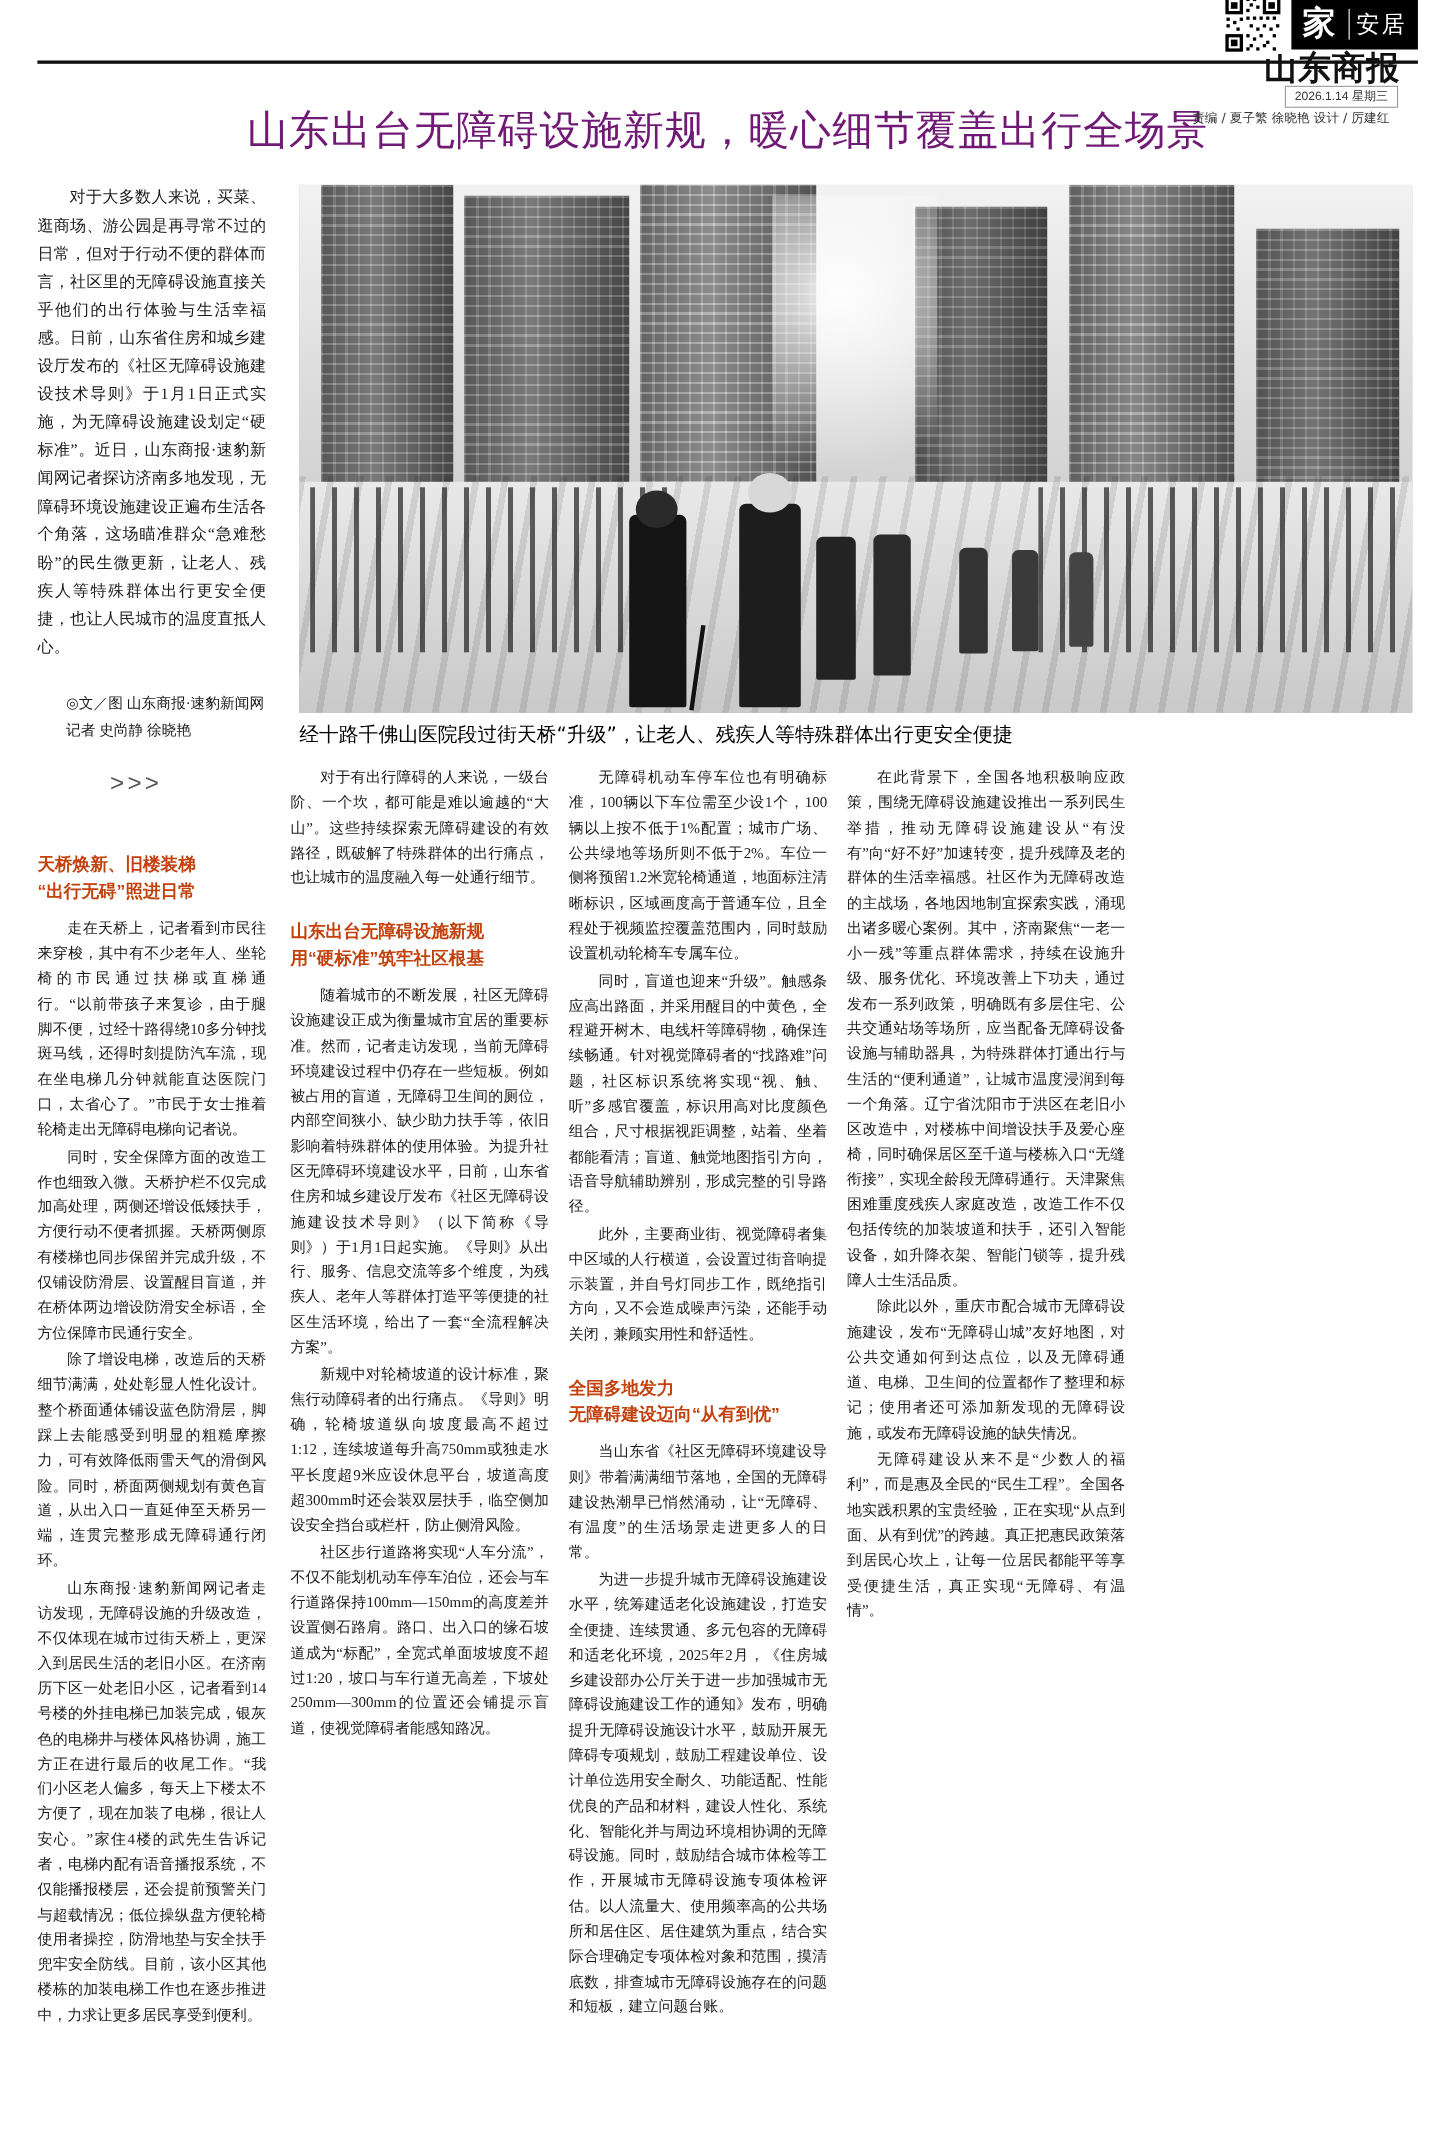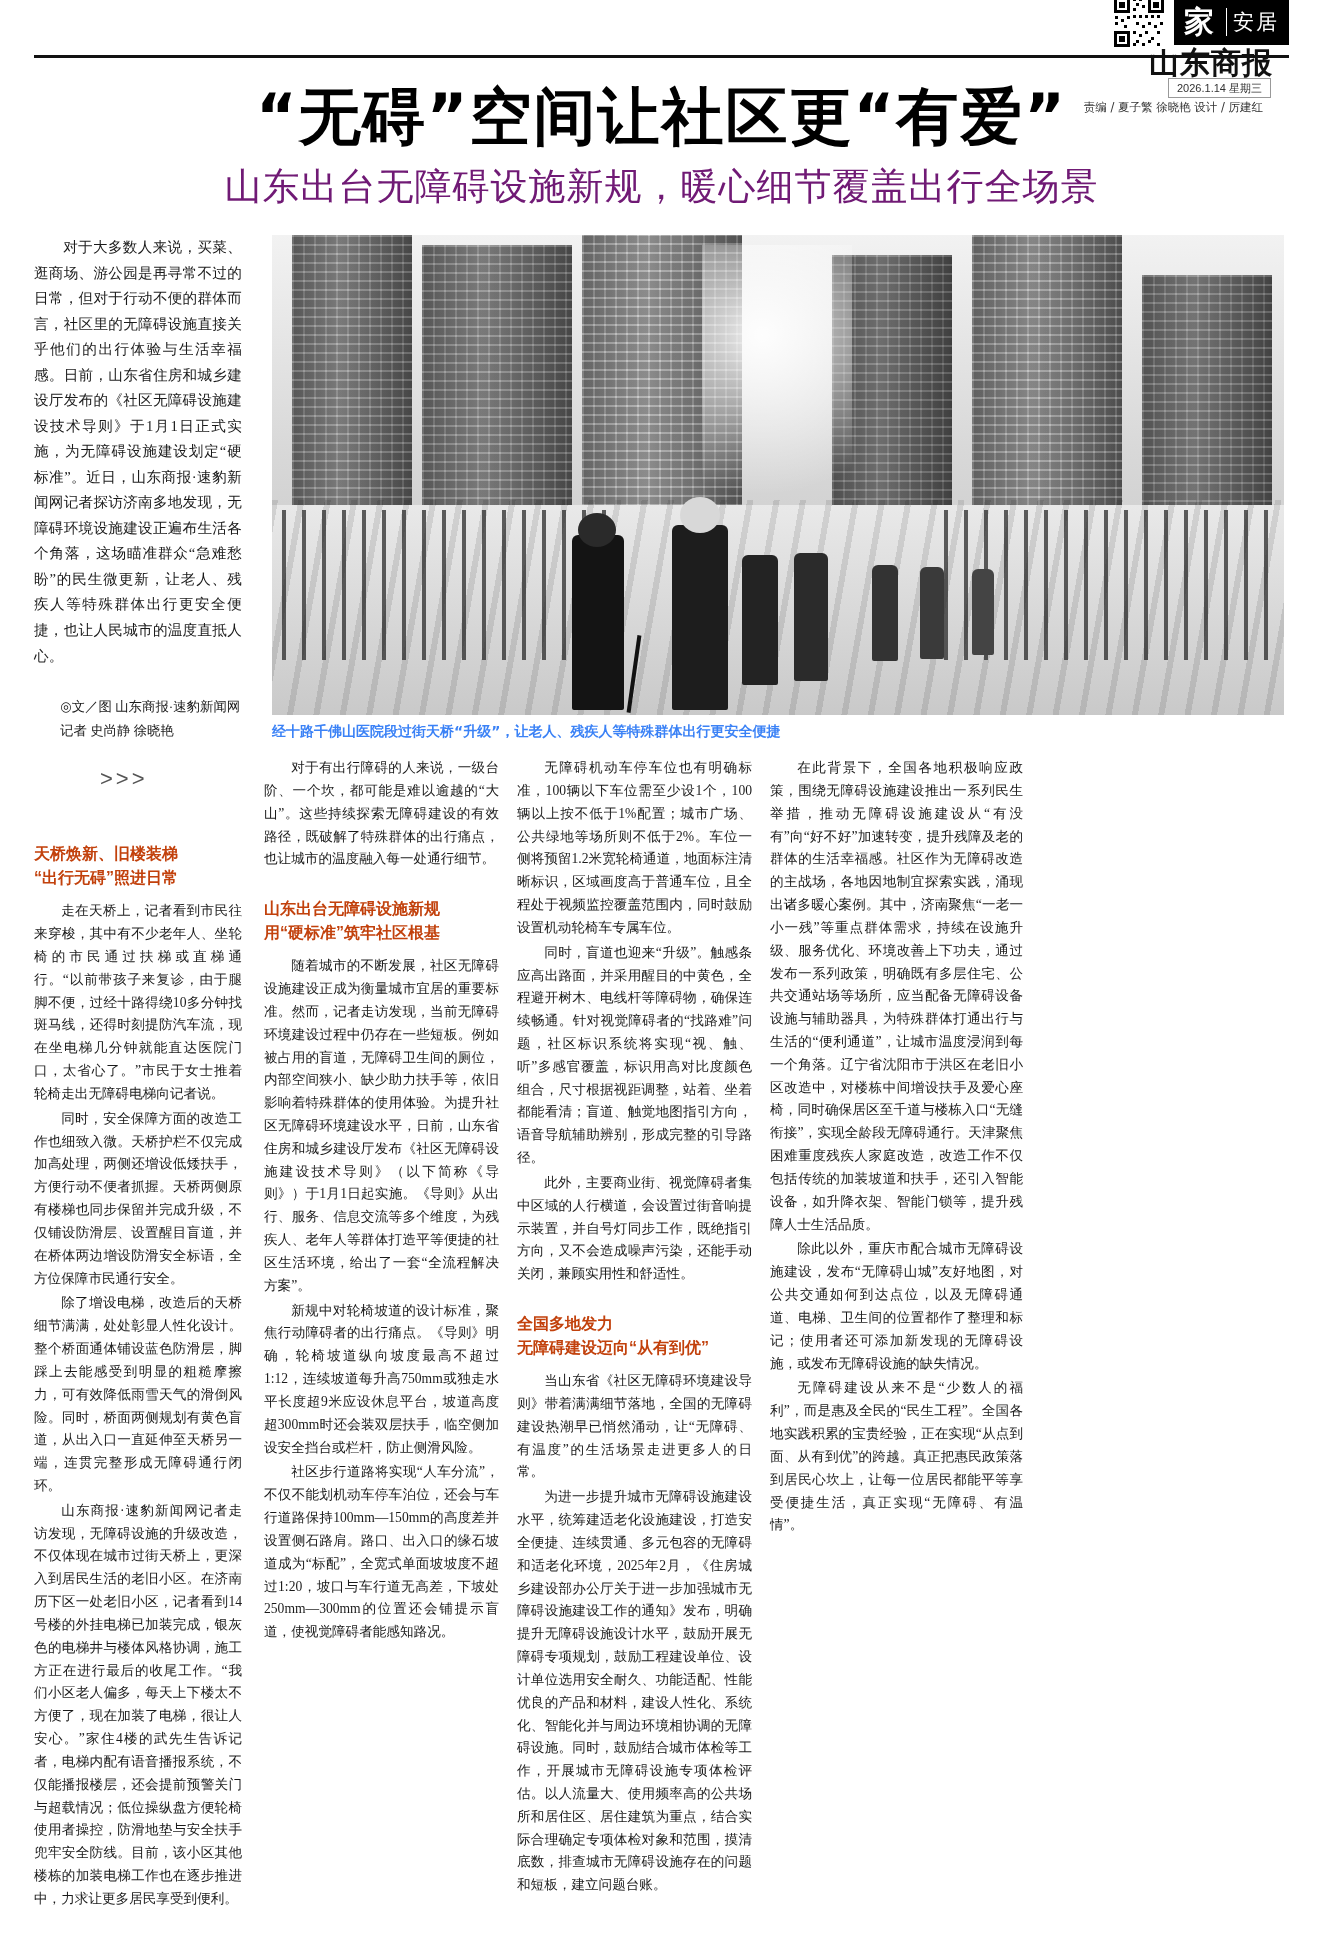--- a/index.html
+++ b/index.html
@@ -173,25 +173,24 @@
   
   .photo-block { width: 1012px; margin-left: 16px; }
   .photo {
     width: 1012px;
     height: 480px;
     position: relative;
     overflow: hidden;
     background: #cfcfcf;
   }
   .cap {
-    font-size: 14px;
+    font-size: 18px;
     margin-top: 8px;
-    color: #3b82f6;
-    font-family: "DejaVu Sans", sans-serif;
-    font-weight: bold;
+    color: #000000;
+    font-family: "DejaVu Sans", sans-serif;
   }
 
   .lower-cols {
     display: flex;
     margin-top: 16px;
     margin-left: 8px;
     width: 1012px;
   }
   .lcol { width: 253px; padding-right: 18px; }
   .lcol:last-child { padding-right: 0; }
@@ -273,21 +272,20 @@
       </div>
       <div class="logo-box">
         <span class="logo-big">家</span>
         <span class="logo-sep"></span>
         <span class="logo-small">安居</span>
       </div>
     </div>
   </div>
 
   <div class="headline-wrap">
-    <div class="headline-main">“无碍”空间让社区更“有爱”</div>
     <div class="headline-sub">山东出台无障碍设施新规，暖心细节覆盖出行全场景</div>
   </div>
 
   <div class="content">
     <div class="col col1">
       <p class="lead">对于大多数人来说，买菜、逛商场、游公园是再寻常不过的日常，但对于行动不便的群体而言，社区里的无障碍设施直接关乎他们的出行体验与生活幸福感。日前，山东省住房和城乡建设厅发布的《社区无障碍设施建设技术导则》于1月1日正式实施，为无障碍设施建设划定“硬标准”。近日，山东商报·速豹新闻网记者探访济南多地发现，无障碍环境设施建设正遍布生活各个角落，这场瞄准群众“急难愁盼”的民生微更新，让老人、残疾人等特殊群体出行更安全便捷，也让人民城市的温度直抵人心。</p>
       <div class="byline">
         <div>◎文／图 山东商报·速豹新闻网</div>
         <div>记者 史尚静 徐晓艳</div>
       </div>

